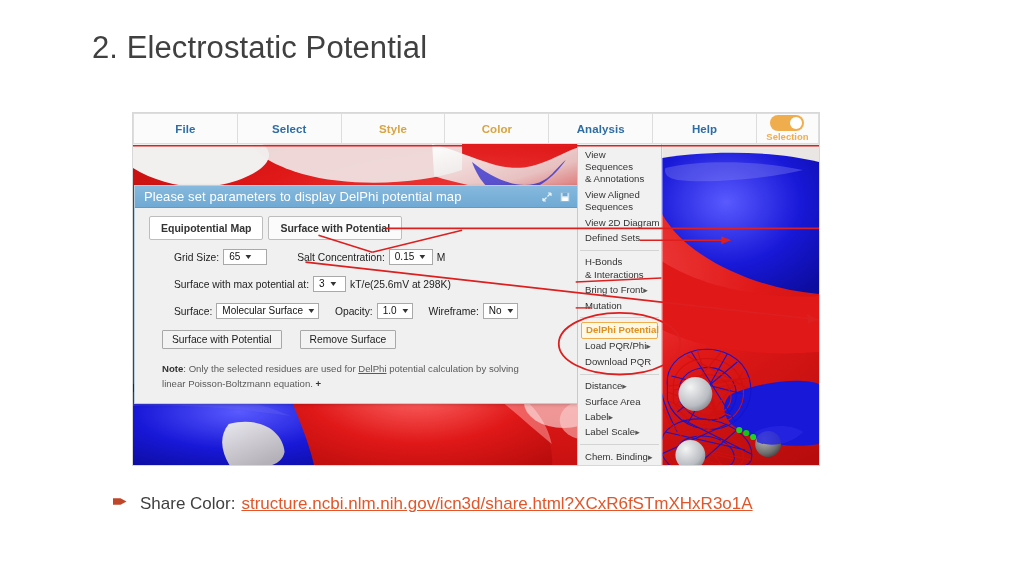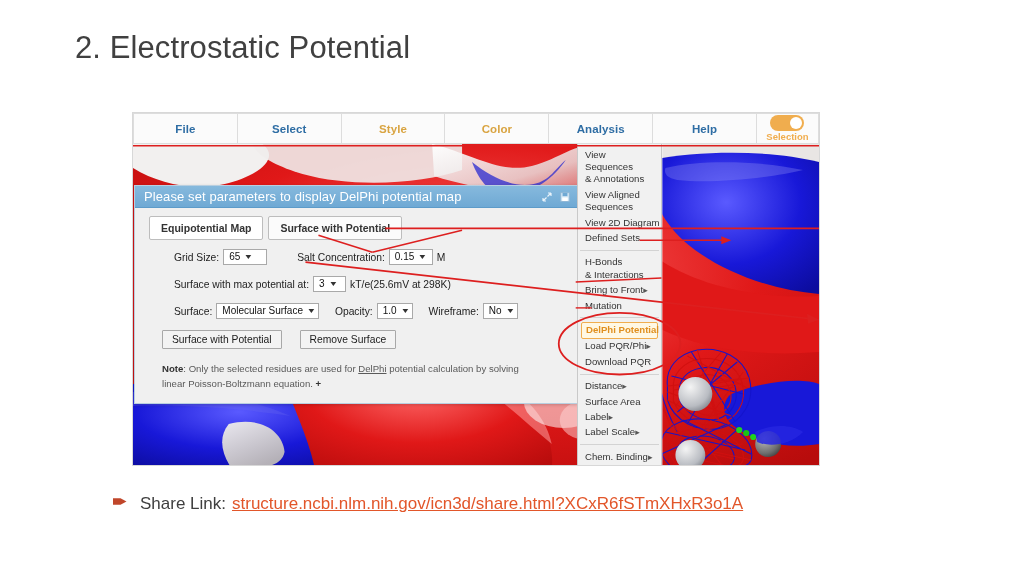--- a/index.html
+++ b/index.html
@@ -6,21 +6,21 @@
   html, body {
     width: 1024px; height: 576px;
     background: #ffffff;
     font-family: "Liberation Sans", sans-serif;
     overflow: hidden;
   }
 
   
   #slide-title {
     position: absolute;
-    left: 75px; top: 30px;
+    left: 92px; top: 30px;
     font-size: 31px;
     font-weight: 400;
     color: #404040;
     letter-spacing: 0.1px;
     white-space: nowrap;
   }
 
   
   #screenshot {
     position: absolute;
@@ -542,15 +542,15 @@
 
     <line x1="444" y1="196" x2="460" y2="196" stroke="#dd1f1f" stroke-width="1.4"></line>
   </svg>
 
 </div>
 
 <div id="sharelink">
   <svg id="bullet-icon" viewBox="0 0 14 9">
     <path d="M0,1.2 L7.5,1.2 L13.5,4.5 L7.5,7.8 L0,7.8 Z" fill="#c0462a"></path>
   </svg>
-  <span id="share-label">Share Link:</span>
+  <span id="share-label">Share Color:</span>
   <a id="share-url" href="#">structure.ncbi.nlm.nih.gov/icn3d/share.html?XCxR6fSTmXHxR3o1A</a>
 </div>
 
 </body></html>

